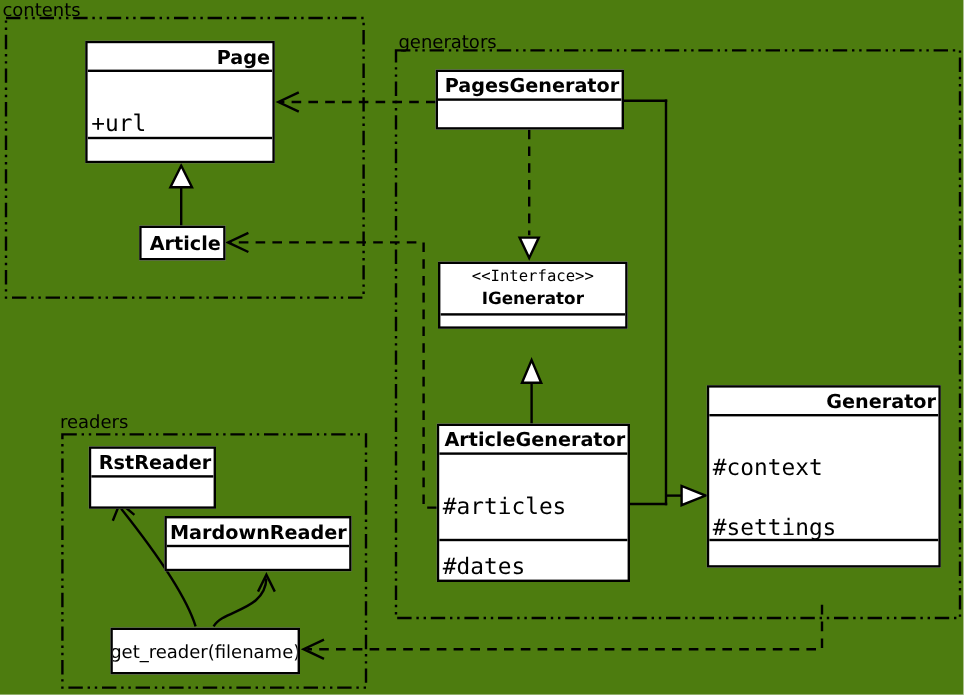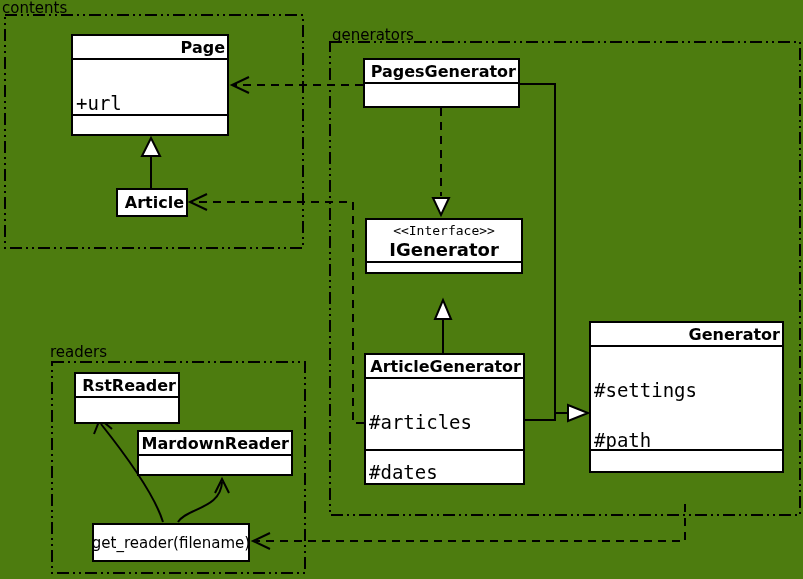--- a/index.html
+++ b/index.html
@@ -7,21 +7,21 @@
           font-family:"DejaVu Sans",sans-serif;color:#000;overflow:hidden;}
   #wires{position:absolute;left:0;top:0;width:803px;height:579px;}
   .pkg-label{position:absolute;font-size:15px;line-height:15px;color:#000;}
   .cls{position:absolute;background:#fff;border:2px solid #000;box-sizing:border-box;overflow:hidden;}
   .title{font-family:"DejaVu Sans",sans-serif;font-weight:bold;font-size:16px;line-height:19px;
          text-align:right;padding:2px 2px 1px;}
   .sep{border-top:2px solid #000;}
   .members{font-family:"DejaVu Sans Mono",monospace;font-size:19px;line-height:16.8px;
            padding:1px 3px;white-space:pre;}
   .stereotype{font-family:"DejaVu Sans Mono",monospace;font-weight:normal;font-size:13px;line-height:17px;text-align:center;}
-  .iname{font-weight:bold;font-size:18px;line-height:21px;text-align:center;}
+  .iname{font-weight:bold;font-size:14px;line-height:21px;text-align:center;}
   .fnbox{display:flex;align-items:center;justify-content:center;font-size:15px;}
 </style>
 </head>
 <body>
 
 <div id="canvas">
 
   <svg id="wires" width="803" height="579" viewBox="0 0 803 579">
 
     <rect x="5" y="15" width="298" height="233" fill="none" stroke="#000" stroke-width="2" stroke-dasharray="12 4 2 4 2 4"></rect>
@@ -106,20 +106,21 @@
     </div>
     <div class="members sep">
       
       
     </div>
   </div>
 
   <div class="cls" style="left:589px;top:321px;width:195px;height:152px;">
     <div class="title">Generator</div>
     <div class="members sep" style="height:100px;">
+      <div>#context</div>
       <div>#settings</div>
       <div>#path</div>
       
       
       
     </div>
     <div class="members sep">
       <div>+get_templates()</div>
       
       

